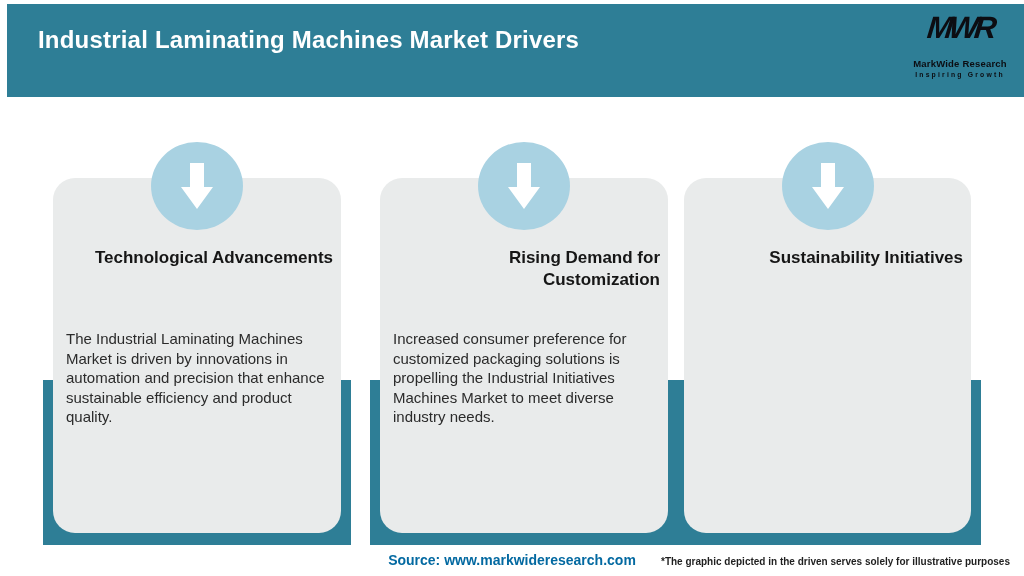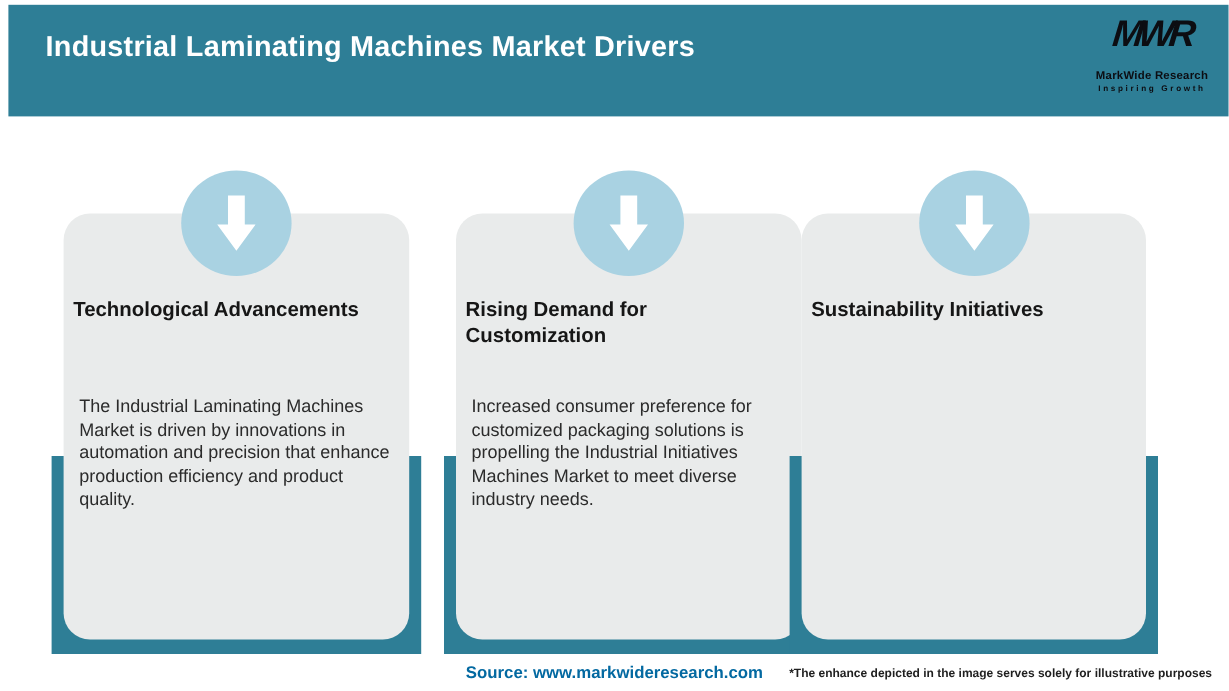--- a/index.html
+++ b/index.html
@@ -70,21 +70,21 @@
   }
 
   
   .card-group {
     position: absolute;
     top: 178px;
     height: 355px;
   }
   .card-group.g1 { left: 53px;  width: 288px; }
   .card-group.g2 { left: 380px; width: 288px; }
-  .card-group.g3 { left: 668px; width: 287px; }
+  .card-group.g3 { left: 684px; width: 287px; }
 
   .shadow-slab {
     position: absolute;
     left: -10px;
     right: -10px;
     top: 202px;
     height: 165px;
     background: #2e7e96;
   }
   .card {
@@ -106,21 +106,21 @@
     align-items: center;
     justify-content: center;
   }
   .arrow-circle svg { display: block; margin-top: 2px; }
 
   .card-heading {
     position: absolute;
     top: 69px;
     left: 8px;
     right: 8px;
-    text-align: left;
+    text-align: right;
     font-size: 17px;
     font-weight: bold;
     color: #161616;
     line-height: 22px;
   }
   .card-group.g2 .card-heading span {
     display: inline-block;
     max-width: 190px;
   }
   .card-body {
@@ -165,21 +165,21 @@
       <span class="logo-monogram">MWR</span>
       <span class="logo-name">MarkWide Research</span>
       <span class="logo-tagline">Inspiring Growth</span>
     </div>
   </div>
 
   <div class="card-group g1">
     <div class="shadow-slab"></div>
     <div class="card">
       <div class="card-heading"><span>Technological Advancements</span></div>
-      <div class="card-body">The Industrial Laminating Machines Market is driven by innovations in automation and precision that enhance production efficiency and product quality.</div>
+      <div class="card-body">The Industrial Laminating Machines Market is driven by innovations in automation and precision that enhance sustainable efficiency and product quality.</div>
     </div>
     <div class="arrow-circle">
       <svg width="42" height="56" viewBox="0 0 42 56">
         <path d="M14 4 h14 v24 h9 L21 50 L5 28 h9 Z" fill="#ffffff"></path>
       </svg>
     </div>
   </div>
 
   <div class="card-group g2">
     <div class="shadow-slab"></div>
@@ -200,15 +200,15 @@
       <div class="card-heading"><span>Sustainability Initiatives</span></div>
     </div>
     <div class="arrow-circle">
       <svg width="42" height="56" viewBox="0 0 42 56">
         <path d="M14 4 h14 v24 h9 L21 50 L5 28 h9 Z" fill="#ffffff"></path>
       </svg>
     </div>
   </div>
 
   <div class="source-text">Source: www.markwideresearch.com</div>
-  <div class="disclaimer-text">*The enhance depicted in the image serves solely for illustrative purposes</div>
+  <div class="disclaimer-text">*The graphic depicted in the driven serves solely for illustrative purposes</div>
 
 </div>
 
 </body></html>

